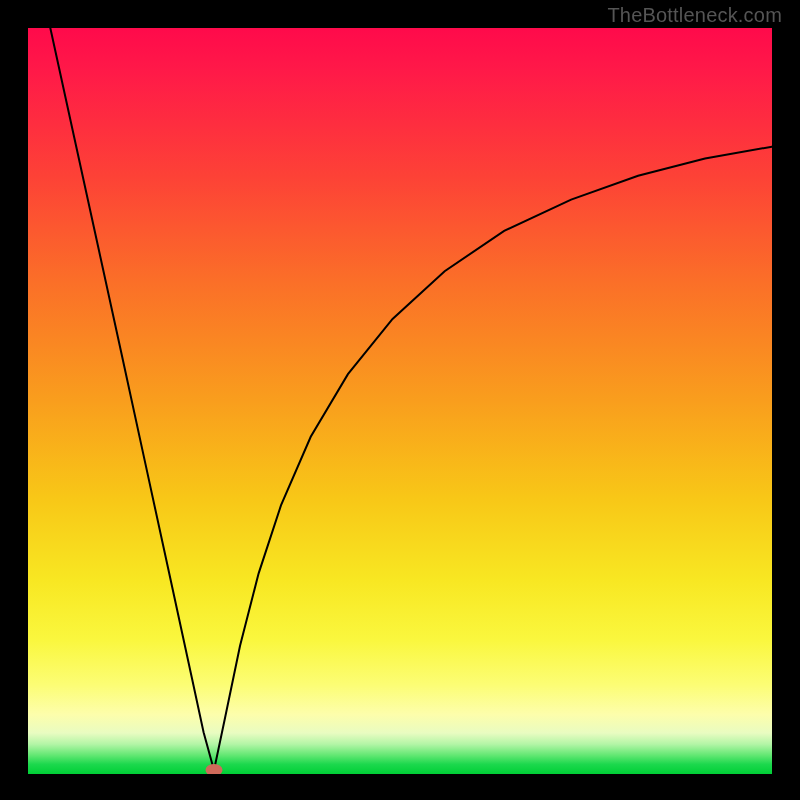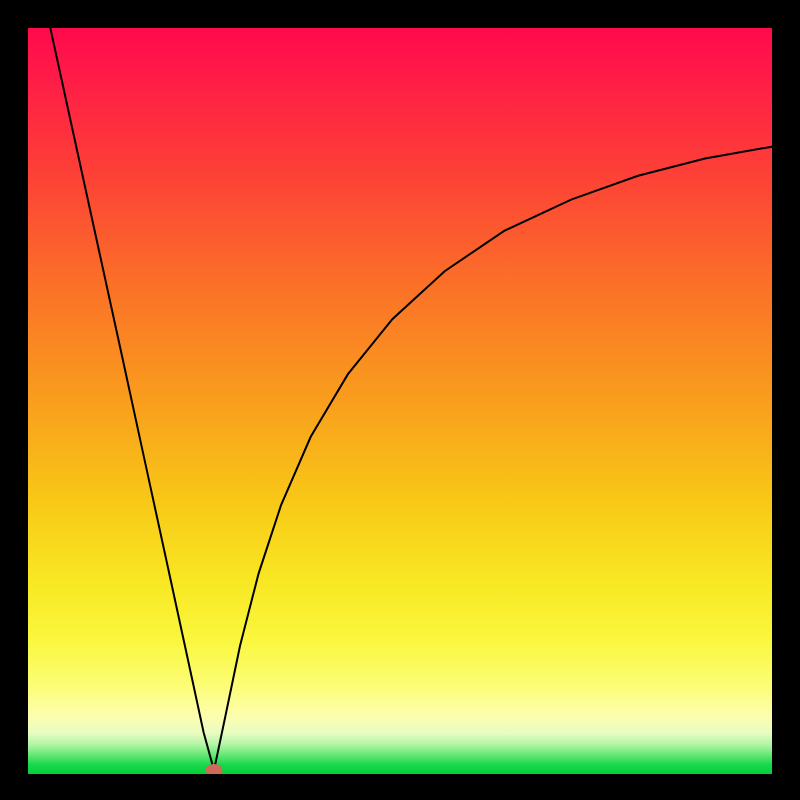--- a/index.html
+++ b/index.html
@@ -72,20 +72,21 @@
     border-radius: 8px / 6px;
     background: #cf6a5a;
     z-index: 11;
     transform: translate(-50%, -50%);
   }
 </style>
 </head>
 <body>
 
 <div class="outer">
+  <div class="watermark">TheBottleneck.com</div>
 
   <div class="plot">
     <div class="gradient"></div>
 
     <svg class="curve" viewBox="0 0 744 746" preserveAspectRatio="none">
       <path fill="none" stroke="#000" stroke-width="2" stroke-linecap="round" d="M22.32 0.00 L46.13 108.92 L69.94 217.83 L93.74 326.75 L117.55 436.41 L141.36 546.07 L163.68 649.02 L175.58 704.22 L186.00 742.27"></path>
       <path fill="none" stroke="#000" stroke-width="2" stroke-linecap="round" d="M186.00 742.27 L197.16 689.30 L212.04 617.69 L230.64 545.33 L252.96 477.44 L282.72 408.81 L319.92 346.14 L364.56 290.94 L416.64 243.20 L476.16 202.91 L543.12 171.58 L610.08 147.71 L677.04 130.55 L744.00 118.61"></path>
     </svg>
 
     <div class="marker" style="left: 186px; top: 742.27px; background: rgb(207, 106, 90);"></div>

